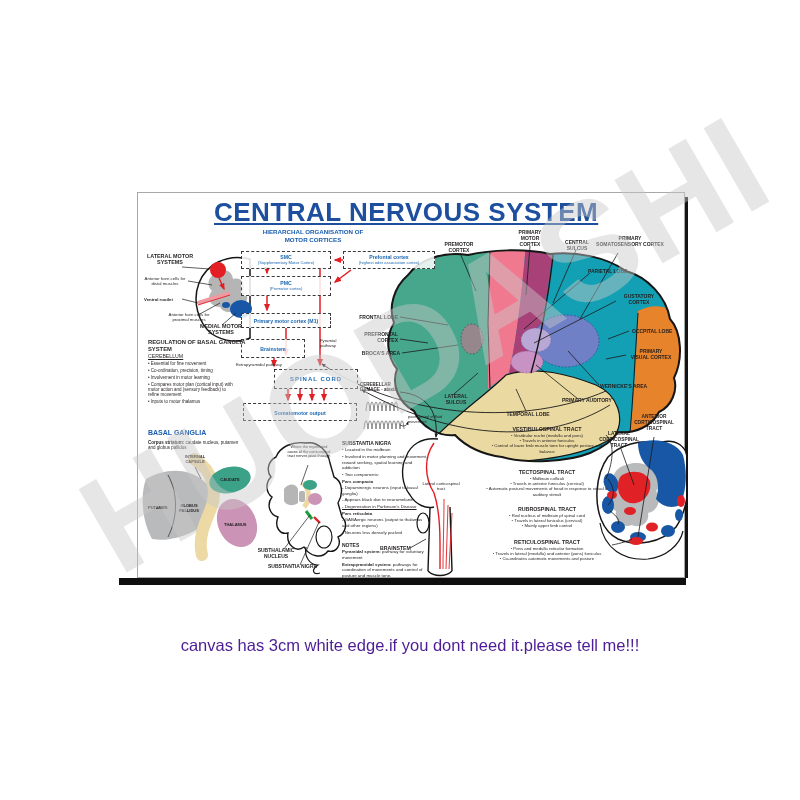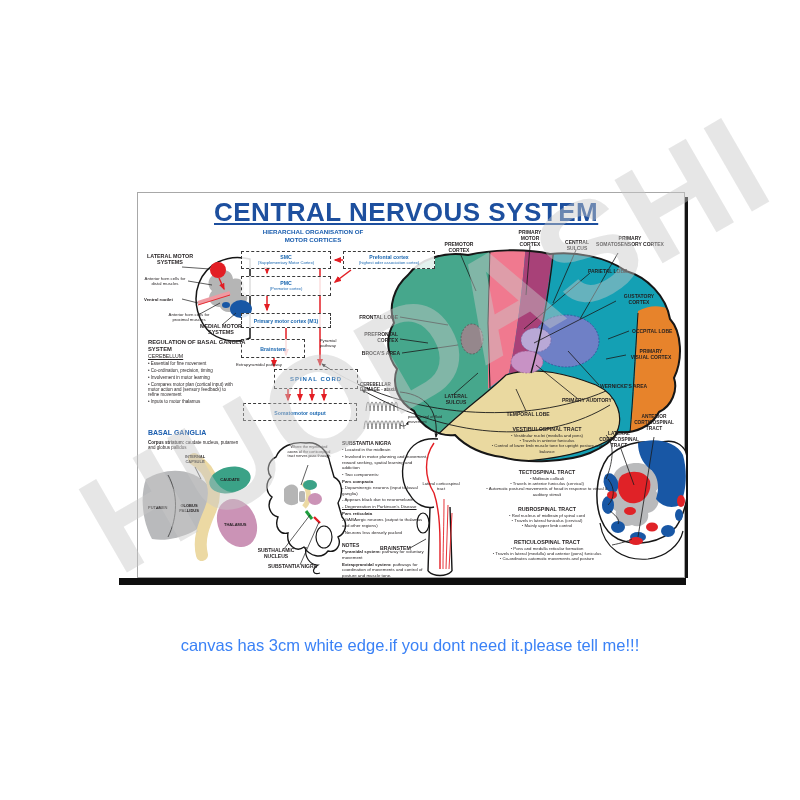--- a/index.html
+++ b/index.html
@@ -5,21 +5,21 @@
   html,body{margin:0;padding:0;background:#fff;}
   .stage{position:relative;width:800px;height:800px;background:#fff;overflow:hidden;
          font-family:"Liberation Sans",sans-serif;color:#231f20;}
   .poster{position:absolute;left:137px;top:192px;width:548px;height:386px;background:#fff;
           border:1px solid #a8a8a8;box-sizing:border-box;}
   .shadow-r{position:absolute;left:685px;top:197px;width:3px;height:381px;background:#141414;}
   .shadow-b{position:absolute;left:119px;top:578px;width:567px;height:7px;background:#0f0f0f;}
   .watermark{position:absolute;left:-75px;top:245px;width:1000px;height:200px;line-height:200px;
              text-align:center;font-size:140px;font-weight:bold;letter-spacing:2px;color:#c9c9c9;
              opacity:.45;transform:rotate(-30deg);z-index:6;pointer-events:none;}
-  .caption{position:absolute;left:20px;top:636px;width:780px;text-align:center;font-size:16.5px;color:#3b82f6;}
+  .caption{position:absolute;left:20px;top:636px;width:780px;text-align:center;font-size:16.5px;color:#4c1d95;}
   .poster *{box-sizing:border-box;}
   .lbl{position:absolute;font-size:4.3px;line-height:1.2;color:#231f20;}
   .b{font-weight:bold;}
   .c{text-align:center;}
   .r{text-align:right;}
   .u{text-decoration:underline;}
   .blue{color:#1a5dae;}
   .title{position:absolute;left:76px;top:4px;width:430px;text-align:left;font-size:26px;
          font-weight:bold;color:#1d4f9e;letter-spacing:.5px;text-decoration:underline;}
   .h2{position:absolute;left:100px;top:35px;width:150px;text-align:center;font-size:6.2px;

